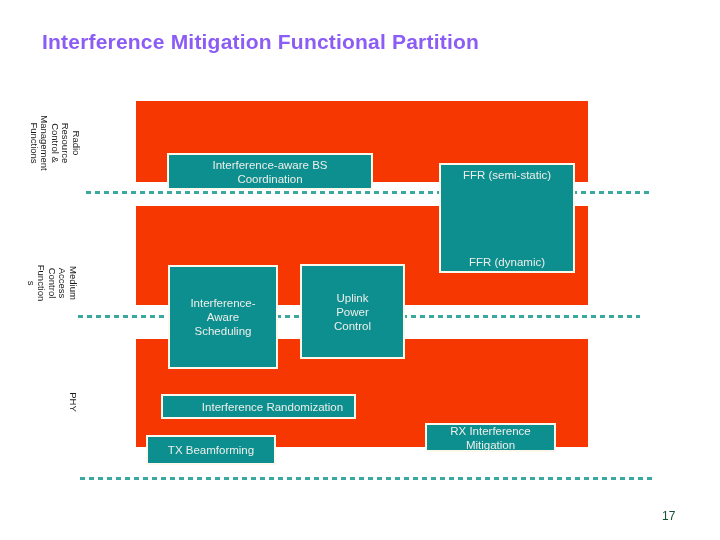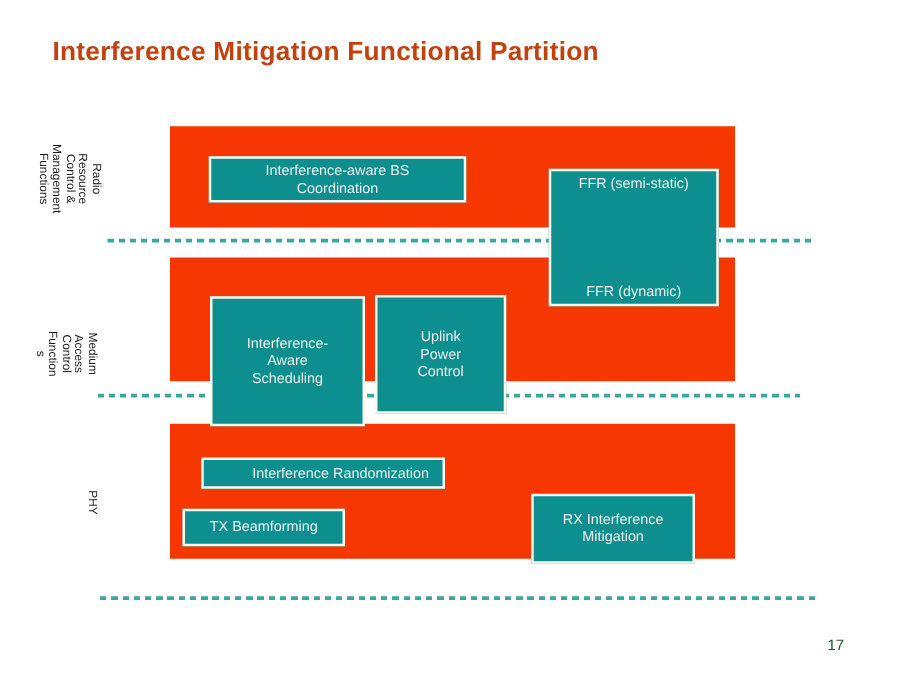--- a/index.html
+++ b/index.html
@@ -13,21 +13,21 @@
   html,body{margin:0;padding:0;background:#888;}
   #slide{
     position:relative;
     width:720px;height:540px;
     background:#ffffff;
     overflow:hidden;
     font-family:"Liberation Sans", sans-serif;
   }
   .title{
     position:absolute;left:42px;top:30px;
-    font-size:21px;font-weight:bold;color:#c2410c;
+    font-size:21px;font-weight:bold;color:#8b5cf6;
     white-space:nowrap;letter-spacing:0.2px;
   }
   .vlabel{
     position:absolute;
     transform:translate(-50%,-50%) rotate(90deg);
     font-size:9.5px;line-height:10.5px;
     color:var(--label_text);
     text-align:center;
     white-space:pre-line;
   }
@@ -44,20 +44,21 @@
     position:absolute;
     background:var(--teal);
     border:2px solid var(--box_border);
     box-sizing:border-box;
     color:var(--box_text);
     font-size:11.5px;line-height:14px;
     display:flex;align-items:center;justify-content:center;
     text-align:center;
     white-space:pre-line;
     z-index:3;
+    margin-top:28px;
   }
   .tbox.ffr{
     flex-direction:column;justify-content:space-between;
     padding:3px 0 2px 0;
   }
   .pagenum{
     position:absolute;left:662px;top:509px;
     font-size:12px;color:#14532d;
   }
 </style>
@@ -89,30 +90,30 @@
   <div class="dash" style="left:80px;top:477px;width:574px;"></div>
 
   <div class="tbox" style="left:167px;top:125px;width:206px;height:37px;">Interference-aware BS
 Coordination</div>
 
   <div class="tbox ffr" style="left:439px;top:135px;width:136px;height:110px;">
     <span>FFR (semi-static)</span>
     <span>FFR (dynamic)</span>
   </div>
 
-  <div class="tbox" style="left:168px;top:237px;width:124px;height:104px;">Interference-
+  <div class="tbox" style="left:168px;top:237px;width:110px;height:104px;">Interference-
 Aware
 Scheduling</div>
 
   <div class="tbox" style="left:300px;top:236px;width:105px;height:95px;">Uplink
 Power
 Control</div>
 
   <div class="tbox" style="left:161px;top:366px;width:195px;height:25px;padding-left:28px;">Interference Randomization</div>
 
   <div class="tbox" style="left:146px;top:407px;width:130px;height:30px;">TX Beamforming</div>
 
-  <div class="tbox" style="left:425px;top:395px;width:131px;height:56px;">RX Interference
+  <div class="tbox" style="left:425px;top:395px;width:131px;height:29px;">RX Interference
 Mitigation</div>
 
   <div class="pagenum">17</div>
 
 </div>
 
 </body></html>

